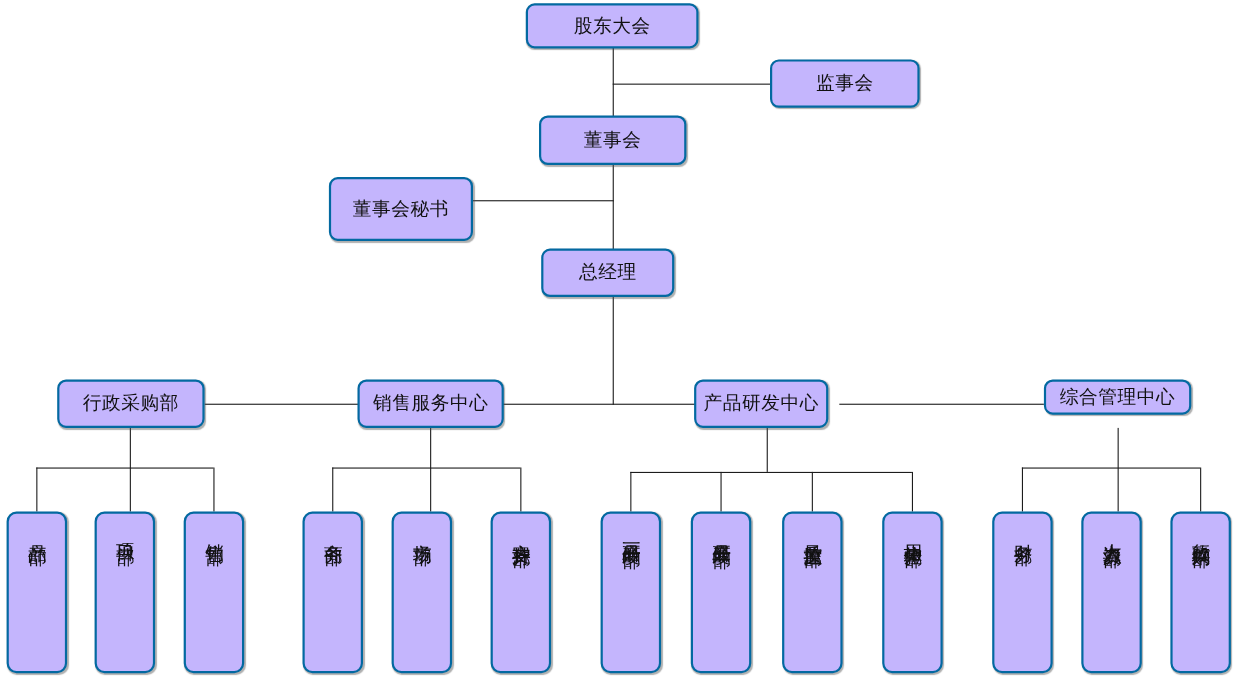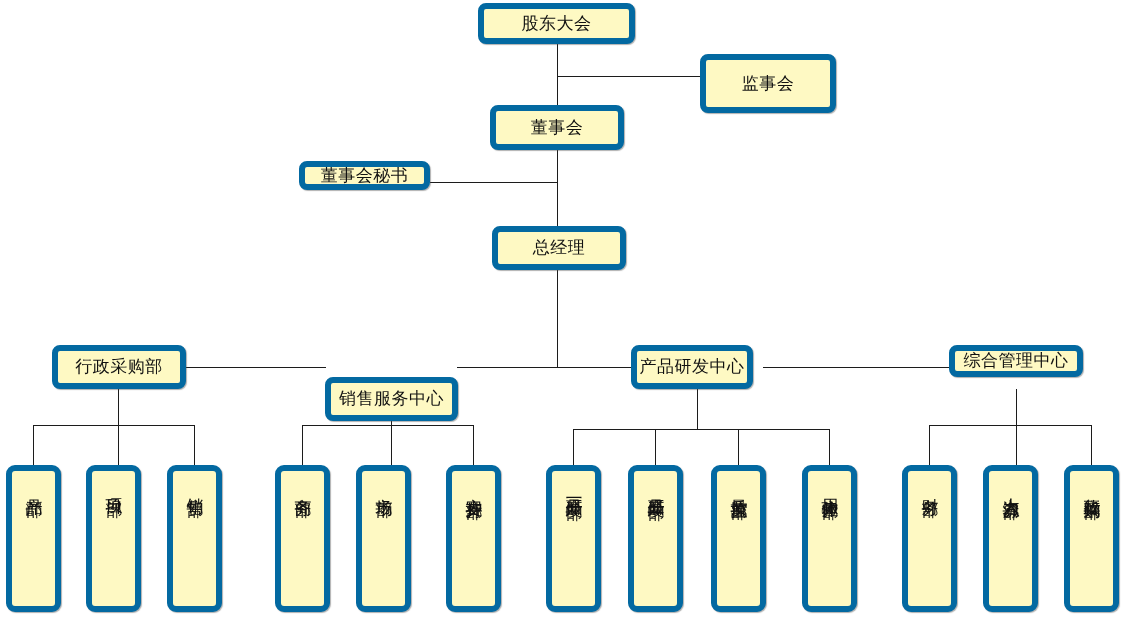--- a/index.html
+++ b/index.html
@@ -15,22 +15,22 @@
   #chart-root {
     position: relative;
     width: 1123px;
     height: 618px;
     background: #ffffff;
     overflow: hidden;
   }
   .node {
     position: absolute;
     box-sizing: border-box;
-    background: #fef9c3;
-    border: 6px solid #0369a1;
+    background: #c4b5fd;
+    border: 2px solid #0369a1;
     border-radius: 8px;
     box-shadow: 1px 1px 1px rgba(80,80,80,0.45);
     display: flex;
     align-items: center;
     justify-content: center;
     z-index: 3;
   }
   .node .label {
     font-size: 17px;
     line-height: 1.15;
@@ -98,41 +98,41 @@
 
   <div class="edge v" style="left:1016px; top:389px; height:76px;"></div>
   <div class="edge h" style="left:929px; top:425px; width:162px;"></div>
   <div class="edge v" style="left:929px; top:425px; height:40px;"></div>
   <div class="edge v" style="left:1091px; top:425px; height:40px;"></div>
 
   <div class="node" style="left:478px; top:3px; width:157px; height:41px;">
     <span class="label">股东大会</span>
   </div>
 
-  <div class="node" style="left:700px; top:54px; width:136px; height:59px;">
+  <div class="node" style="left:700px; top:54px; width:136px; height:44px;">
     <span class="label">监事会</span>
   </div>
 
   <div class="node" style="left:490px; top:105px; width:134px; height:45px;align-items:center;">
     <span class="label">董事会</span>
   </div>
 
-  <div class="node" style="left:299px; top:161px; width:131px; height:29px;">
+  <div class="node" style="left:299px; top:161px; width:131px; height:58px;">
     <span class="label">董事会秘书</span>
   </div>
 
-  <div class="node" style="left:492px; top:226px; width:134px; height:44px;">
+  <div class="node" style="left:492px; top:226px; width:121px; height:44px;">
     <span class="label">总经理</span>
   </div>
 
   <div class="node" style="left:52px; top:345px; width:134px; height:44px;">
     <span class="label">行政采购部</span>
   </div>
 
-  <div class="node" style="left:325px; top:345px; width:133px; height:44px;margin-top:32px;">
+  <div class="node" style="left:325px; top:345px; width:133px; height:44px;">
     <span class="label">销售服务中心</span>
   </div>
 
   <div class="node" style="left:631px; top:345px; width:122px; height:44px;">
     <span class="label">产品研发中心</span>
   </div>
 
   <div class="node" style="left:949px; top:345px; width:134px; height:32px;">
     <span class="label">综合管理中心</span>
   </div>

